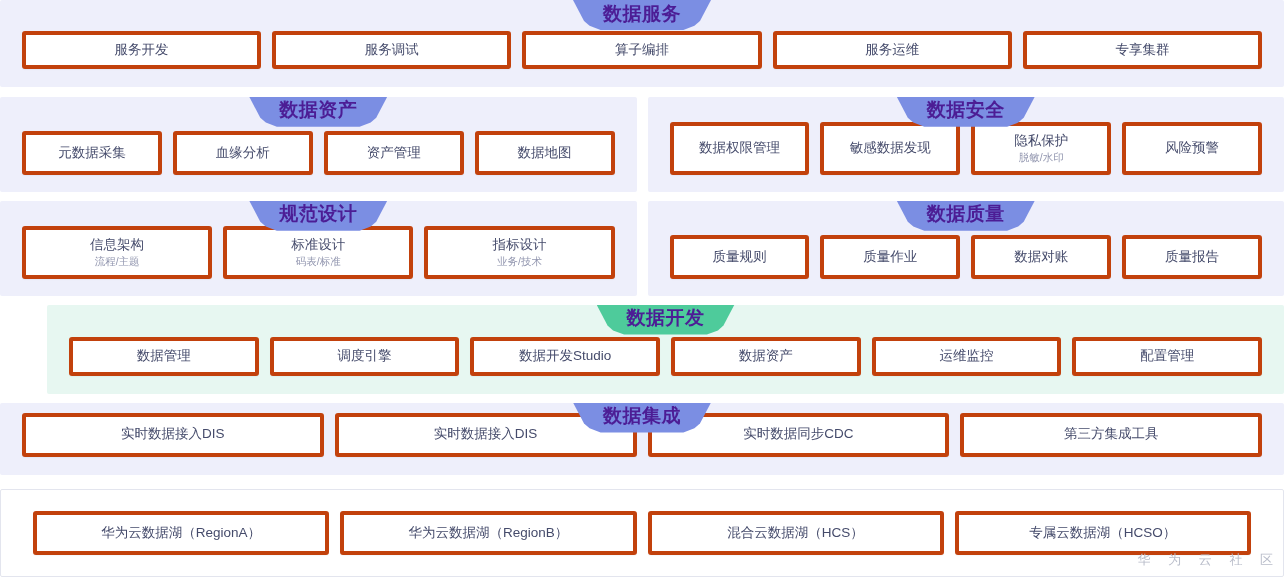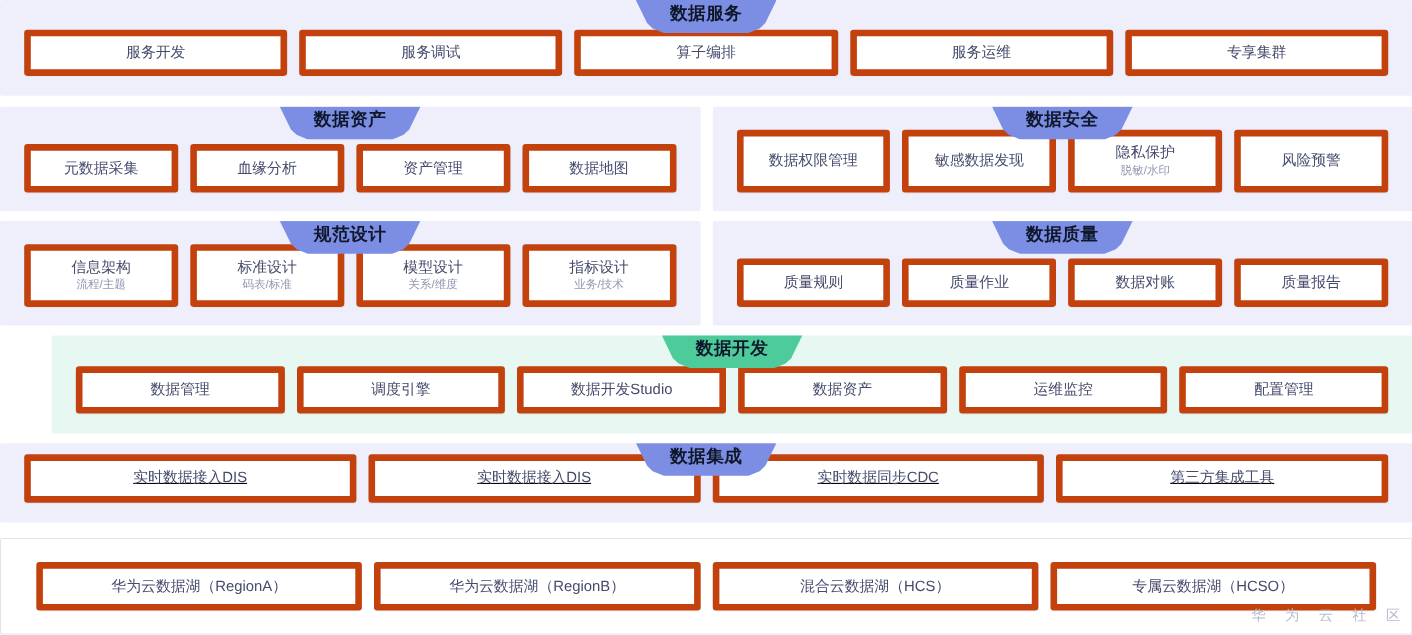--- a/index.html
+++ b/index.html
@@ -36,23 +36,23 @@
   .ribbon {
     position: absolute;
     top: 0;
     left: 50%;
     transform: translateX(-50%);
     height: 30px;
     min-width: 128px;
     padding: 0 30px;
     display: flex;
     align-items: center;
-    justify-content: center;
-    color: #0f172a;
-    font-size: 16px;
+    justify-content: flex-end;
+    color: #4c1d95;
+    font-size: 19px;
     font-weight: bold;
     letter-spacing: 0.5px;
     line-height: 1;
     white-space: nowrap;
     -webkit-clip-path: polygon(0% 0%, 100% 0%, 92% 70%, 88% 86%, 80% 100%, 20% 100%, 12% 86%, 8% 70%);
     clip-path: polygon(0% 0%, 100% 0%, 92% 70%, 88% 86%, 80% 100%, 20% 100%, 12% 86%, 8% 70%);
     z-index: 3;
   }
   .ribbon.purple { background: #7b8ee3; }
   .ribbon.green  { background: #4ecb9b; }
@@ -60,21 +60,21 @@
 
   
   .cards {
     display: flex;
     gap: 11px;
     width: 100%;
   }
   .card {
     flex: 1 1 0;
     background: #ffffff;
-    border: 6px solid #c2410c;
+    border: 4px solid #c2410c;
     border-radius: 3px;
     min-height: 38px;
     display: flex;
     flex-direction: column;
     align-items: center;
     justify-content: center;
     text-align: center;
     color: #454b6b;
     font-size: 13.5px;
     line-height: 1.35;
@@ -202,24 +202,20 @@
       <div class="cards">
         <div class="card tall">
           <span>信息架构</span>
           <span class="sub">流程/主题</span>
         </div>
         <div class="card tall">
           <span>标准设计</span>
           <span class="sub">码表/标准</span>
         </div>
         <div class="card tall">
-          <span>模型设计</span>
-          <span class="sub">关系/维度</span>
-        </div>
-        <div class="card tall">
           <span>指标设计</span>
           <span class="sub">业务/技术</span>
         </div>
       </div>
     </div>
 
     <div class="panel purple">
       <div class="ribbon purple">
         <span class="ribbon-label">数据质量</span>
       </div>
@@ -266,21 +262,21 @@
         <div class="card">
           <span>配置管理</span>
         </div>
       </div>
     </div>
   </div>
 
   <div style="height:10px;"></div>
 
   <div class="sec-integration">
-    <div class="panel purple" style="height:72px;text-decoration:underline;">
+    <div class="panel purple" style="height:72px;">
       <div class="ribbon purple">
         <span class="ribbon-label">数据集成</span>
       </div>
       <div class="cards">
         <div class="card tall">
           <span>实时数据接入DIS</span>
         </div>
         <div class="card tall">
           <span>实时数据接入DIS</span>
         </div>

